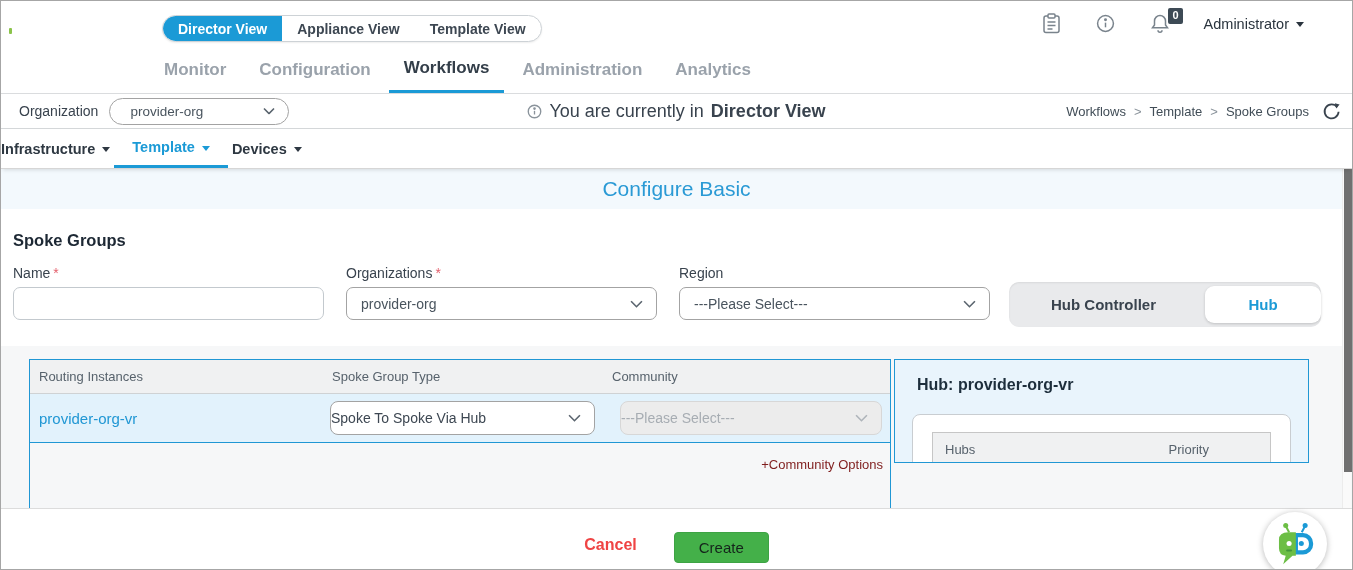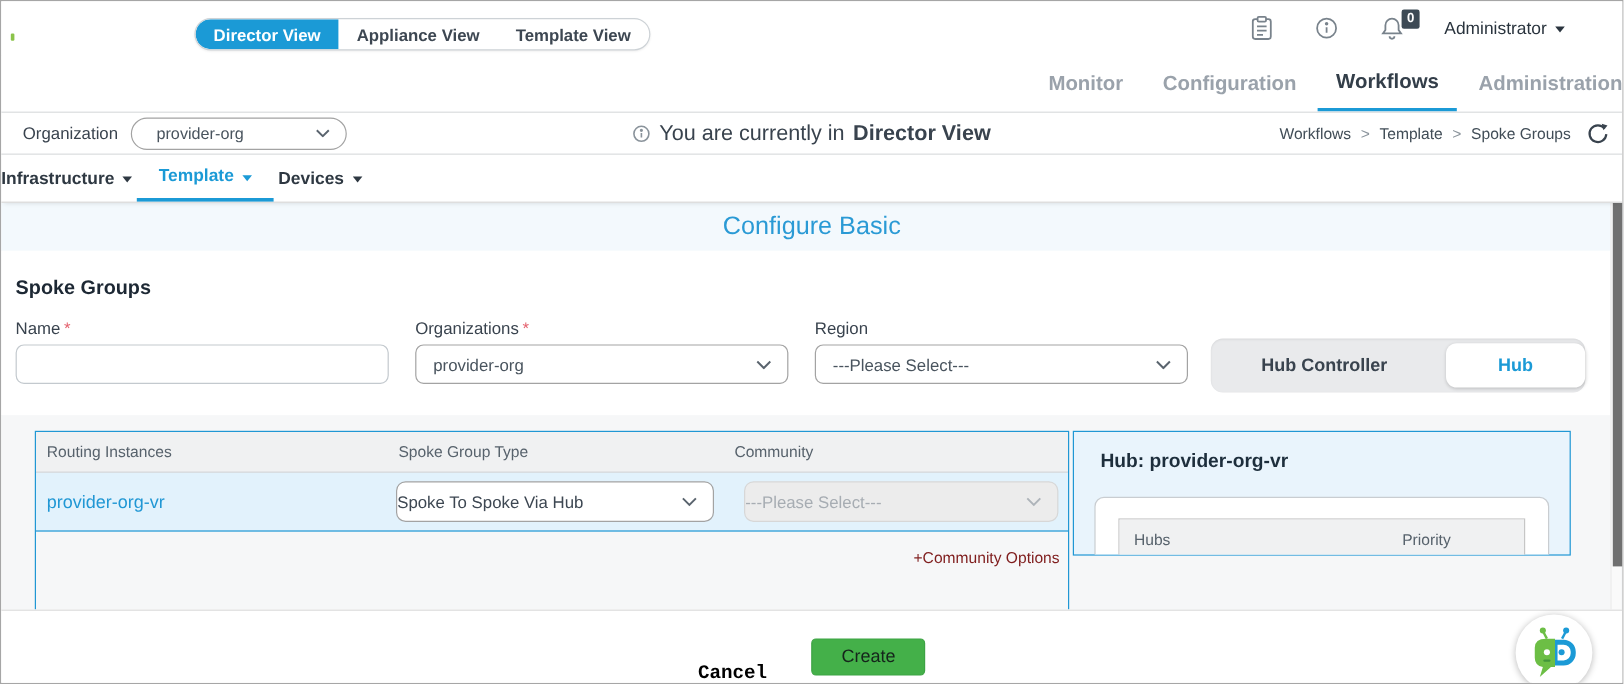--- a/index.html
+++ b/index.html
@@ -13,21 +13,21 @@
   .view-tabs{ position:absolute; left:161px; top:14px; height:27px; display:flex; border:1px solid #cdd2d6; border-radius:14px; background:#fff; overflow:hidden; box-shadow:0 1px 2px rgba(0,0,0,.07); }
   .view-tab{ padding:0 15px; display:flex; align-items:center; font-size:14px; font-weight:600; color:#3d4752; cursor:pointer; white-space:nowrap; }
   .view-tab.active{ background:var(--accent); color:#fff; font-weight:700; border-radius:13px 0 0 13px; }
   .topbar-right{ position:absolute; right:48px; top:0; height:45px; display:flex; align-items:center; gap:34px; }
   .tb-icon{ position:relative; width:20px; height:21px; display:flex; align-items:center; justify-content:center; cursor:pointer; }
   .badge{ position:absolute; top:-5px; right:-13px; background:#3d4a55; color:#fff; font-size:11px; font-weight:700; line-height:1; padding:2px 4px 3px; border-radius:2px; }
   .user-menu{ display:flex; align-items:center; gap:7px; font-size:14.5px; color:#2a343e; cursor:pointer; }
   .caret-down{ width:0; height:0; border-left:4px solid transparent; border-right:4px solid transparent; border-top:5px solid currentColor; display:inline-block; margin-top:2px; }
 
   
-  .nav2{ position:absolute; top:45px; left:0; right:0; height:47px; display:flex; align-items:stretch; padding-left:163px; gap:33px; background:#fff;justify-content:flex-end; }
+  .nav2{ position:absolute; top:45px; left:0; right:0; height:47px; display:flex; align-items:stretch; padding-left:163px; gap:33px; background:#fff; }
   .nav2-item{ display:flex; align-items:center; font-size:17px; font-weight:700; color:var(--navgray); cursor:pointer; white-space:nowrap; }
   .nav2-item.active{ color:#333e49; padding:0 15px; margin:0 -15px; border-bottom:3px solid var(--accent); }
 
   
   .orgbar{ position:absolute; top:92px; left:0; right:0; height:36px; background:#fff; border-top:1px solid #dadcde; border-bottom:1px solid #d4d7d9; }
   .org-left{ position:absolute; left:18px; top:0; height:100%; display:flex; align-items:center; gap:11px; }
   .org-label{ font-size:14px; color:var(--dark); }
   .select{ position:relative; display:flex; align-items:center; border:1px solid #a3a3a3; border-radius:14px; background:#fff; cursor:pointer; }
   .select-value{ white-space:nowrap; overflow:hidden; text-overflow:ellipsis; }
   .chev{ position:absolute; right:13px; top:50%; transform:translateY(-50%); display:flex; }
@@ -81,21 +81,21 @@
   .ht-head{ display:flex; align-items:center; height:33px; background:#f0f1f2; border-bottom:1px solid #c6c6c6; font-size:13px; color:#57626c; }
   .ht-c1{ flex:1; padding-left:12px; } .ht-c2{ flex:1; text-align:center; }
   .ht-empty{ height:30px; display:flex; align-items:center; justify-content:center; font-size:13px; font-weight:700; color:#2e3842; background:#fff;text-align:right; }
 
   
   .scrollbar{ position:absolute; right:1px; top:168px; width:9px; height:339px; background:#fafafa; border-left:1px solid #ececec; }
   .scroll-thumb{ position:absolute; top:0; left:1px; width:8px; height:303px; background:#707070; cursor:pointer; }
 
   
   .footer{ position:absolute; top:507px; left:0; right:0; height:63px; background:#fff; border-top:1px solid #dcdcdc; display:flex; justify-content:center; align-items:flex-start; gap:37px; padding-top:23px; }
-  .cancel-btn{ background:none; border:none; font-family:Liberation Mono, monospace; font-size:16px; font-weight:700; color:#000000; cursor:pointer; margin-top:20px; }
+  .cancel-btn{ background:none; border:none; font-family:Liberation Sans, sans-serif; font-size:16px; font-weight:700; color:#ef4444; cursor:pointer; margin-top:4px; }
   .create-btn{ background:#44b049; border:1px solid #3da344; border-radius:4px; font-family:inherit; font-size:15px; color:#15241b; padding:6px 24px; cursor:pointer; }
 
   .chatbot{ position:absolute; left:1262px; top:511px; width:64px; height:64px; border-radius:50%; background:#fff; box-shadow:0 1px 6px rgba(0,0,0,.28); display:flex; align-items:center; justify-content:center; cursor:pointer; z-index:5; }
 </style>
 </head>
 <body>
 
 <div class="app">
 
   <header class="topbar">
@@ -134,20 +134,21 @@
         <span class="caret-down"></span>
       </div>
     </div>
   </header>
 
   <nav class="nav2">
     <div class="nav2-item">Monitor</div>
     <div class="nav2-item">Configuration</div>
     <div class="nav2-item active">Workflows</div>
     <div class="nav2-item">Administration</div>
+    <div class="nav2-item">Analytics</div>
   </nav>
 
   <div class="orgbar">
     <div class="org-left">
       <span class="org-label">Organization</span>
       <div class="select org-select">
         <span class="select-value">provider-org</span>
         <span class="chev">
           <svg width="12" height="7" viewBox="0 0 12 7" fill="none" stroke="#5a646e" stroke-width="1.6">
               <polyline points="1,1 6,6 11,1"></polyline>

